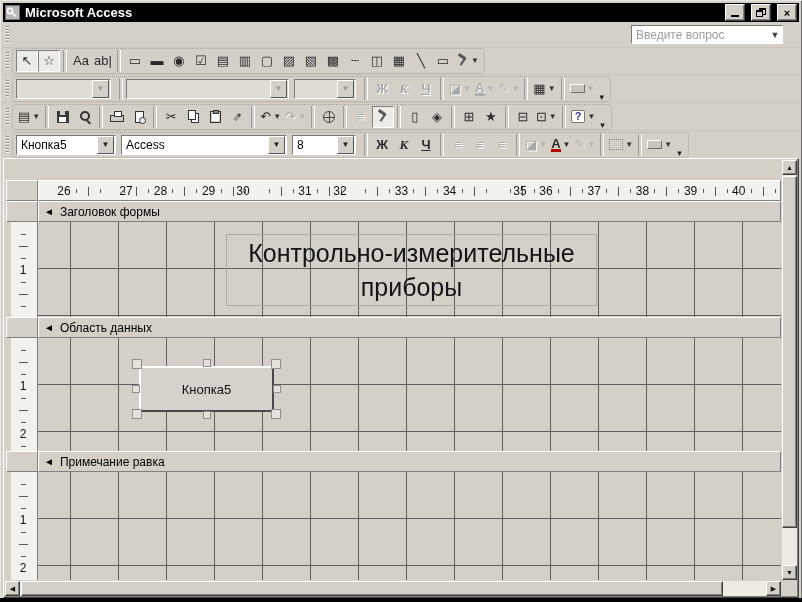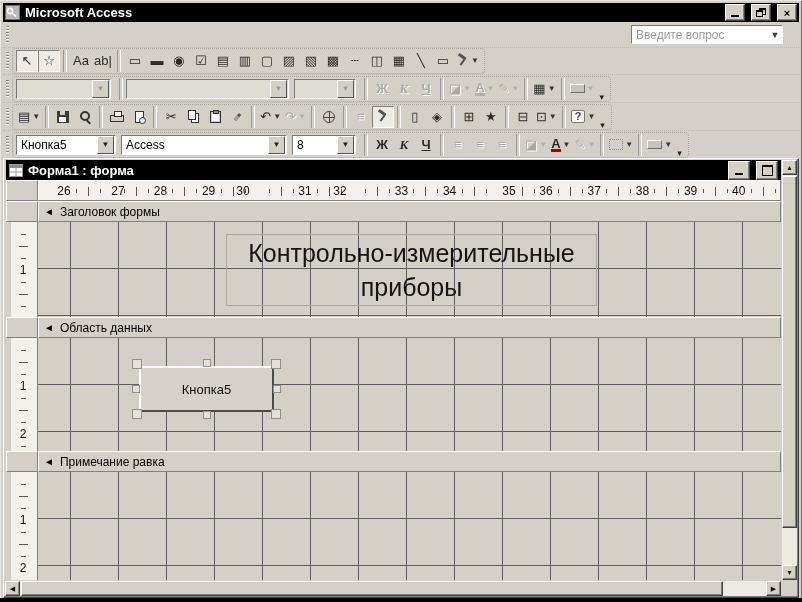--- a/index.html
+++ b/index.html
@@ -442,46 +442,30 @@
         <div class="tb-sep"></div>
         <div class="tb-btn">
           <span class="shp shp-raised"></span>
           <span class="dd">▼</span>
         </div>
         <div class="tb-ovf">▾</div>
       </div>
   </div>
 
   <div class="formwin">
-    <div class="fw-title">
-      <svg class="title-icon" style="width:14px;height:13px" viewBox="0 0 14 13">
-        <rect x="0.5" y="0.5" width="13" height="12" fill="#fff" stroke="#9a9a9a"></rect>
-        <rect x="1" y="1" width="12" height="3" fill="#8e8e8e"></rect>
-        <line x1="7" y1="4" x2="7" y2="12" stroke="#9a9a9a"></line>
-        <line x1="1" y1="8" x2="13" y2="8" stroke="#9a9a9a"></line>
-      </svg>
-      <span>Форма1 : форма</span>
-      <span class="spacer"></span>
-      <span class="wbtn" style="width:20px;height:17px">
-          <span class="shp-min"></span>
-        </span>
-      <span class="wbtn" style="width:20px;height:17px">
-          <span class="shp-max"></span>
-        </span>
-    </div>
 
     <div class="fw-main">
       <div class="ruler-row">
         <div class="corner"></div>
         <div class="hruler">
             <span class="rnum" style="left: 15px;">26</span>
             <span class="rt rt-s" style="left: 37px;"></span>
             <span class="rt rt-m" style="left: 49px;"></span>
             <span class="rt rt-s" style="left: 61px;"></span>
-            <span class="rnum" style="left: 69px;">27</span>
+            <span class="rnum" style="left: 77px;">27</span>
             <span class="rt rt-s" style="left: 85px;"></span>
             <span class="rt rt-m" style="left: 97px;"></span>
             <span class="rt rt-s" style="left: 109px;"></span>
             <span class="rnum" style="left: 111.4px;">28</span>
             <span class="rt rt-s" style="left: 133px;"></span>
             <span class="rt rt-m" style="left: 145px;"></span>
             <span class="rt rt-s" style="left: 157px;"></span>
             <span class="rnum" style="left: 159.6px;">29</span>
             <span class="rt rt-s" style="left: 182px;"></span>
             <span class="rt rt-m" style="left: 194px;"></span>
@@ -499,21 +483,21 @@
             <span class="rt rt-m" style="left: 338px;"></span>
             <span class="rt rt-s" style="left: 350px;"></span>
             <span class="rnum" style="left: 352.4px;">33</span>
             <span class="rt rt-s" style="left: 374px;"></span>
             <span class="rt rt-m" style="left: 386px;"></span>
             <span class="rt rt-s" style="left: 398px;"></span>
             <span class="rnum" style="left: 400.6px;">34</span>
             <span class="rt rt-s" style="left: 423px;"></span>
             <span class="rt rt-m" style="left: 435px;"></span>
             <span class="rt rt-s" style="left: 447px;"></span>
-            <span class="rnum" style="left: 460px;">35</span>
+            <span class="rnum" style="left: 471px;">35</span>
             <span class="rt rt-s" style="left: 471px;"></span>
             <span class="rt rt-m" style="left: 483px;"></span>
             <span class="rt rt-s" style="left: 495px;"></span>
             <span class="rnum" style="left: 497px;">36</span>
             <span class="rt rt-s" style="left: 519px;"></span>
             <span class="rt rt-m" style="left: 531px;"></span>
             <span class="rt rt-s" style="left: 543px;"></span>
             <span class="rnum" style="left: 545.2px;">37</span>
             <span class="rt rt-s" style="left: 567px;"></span>
             <span class="rt rt-m" style="left: 579px;"></span>

